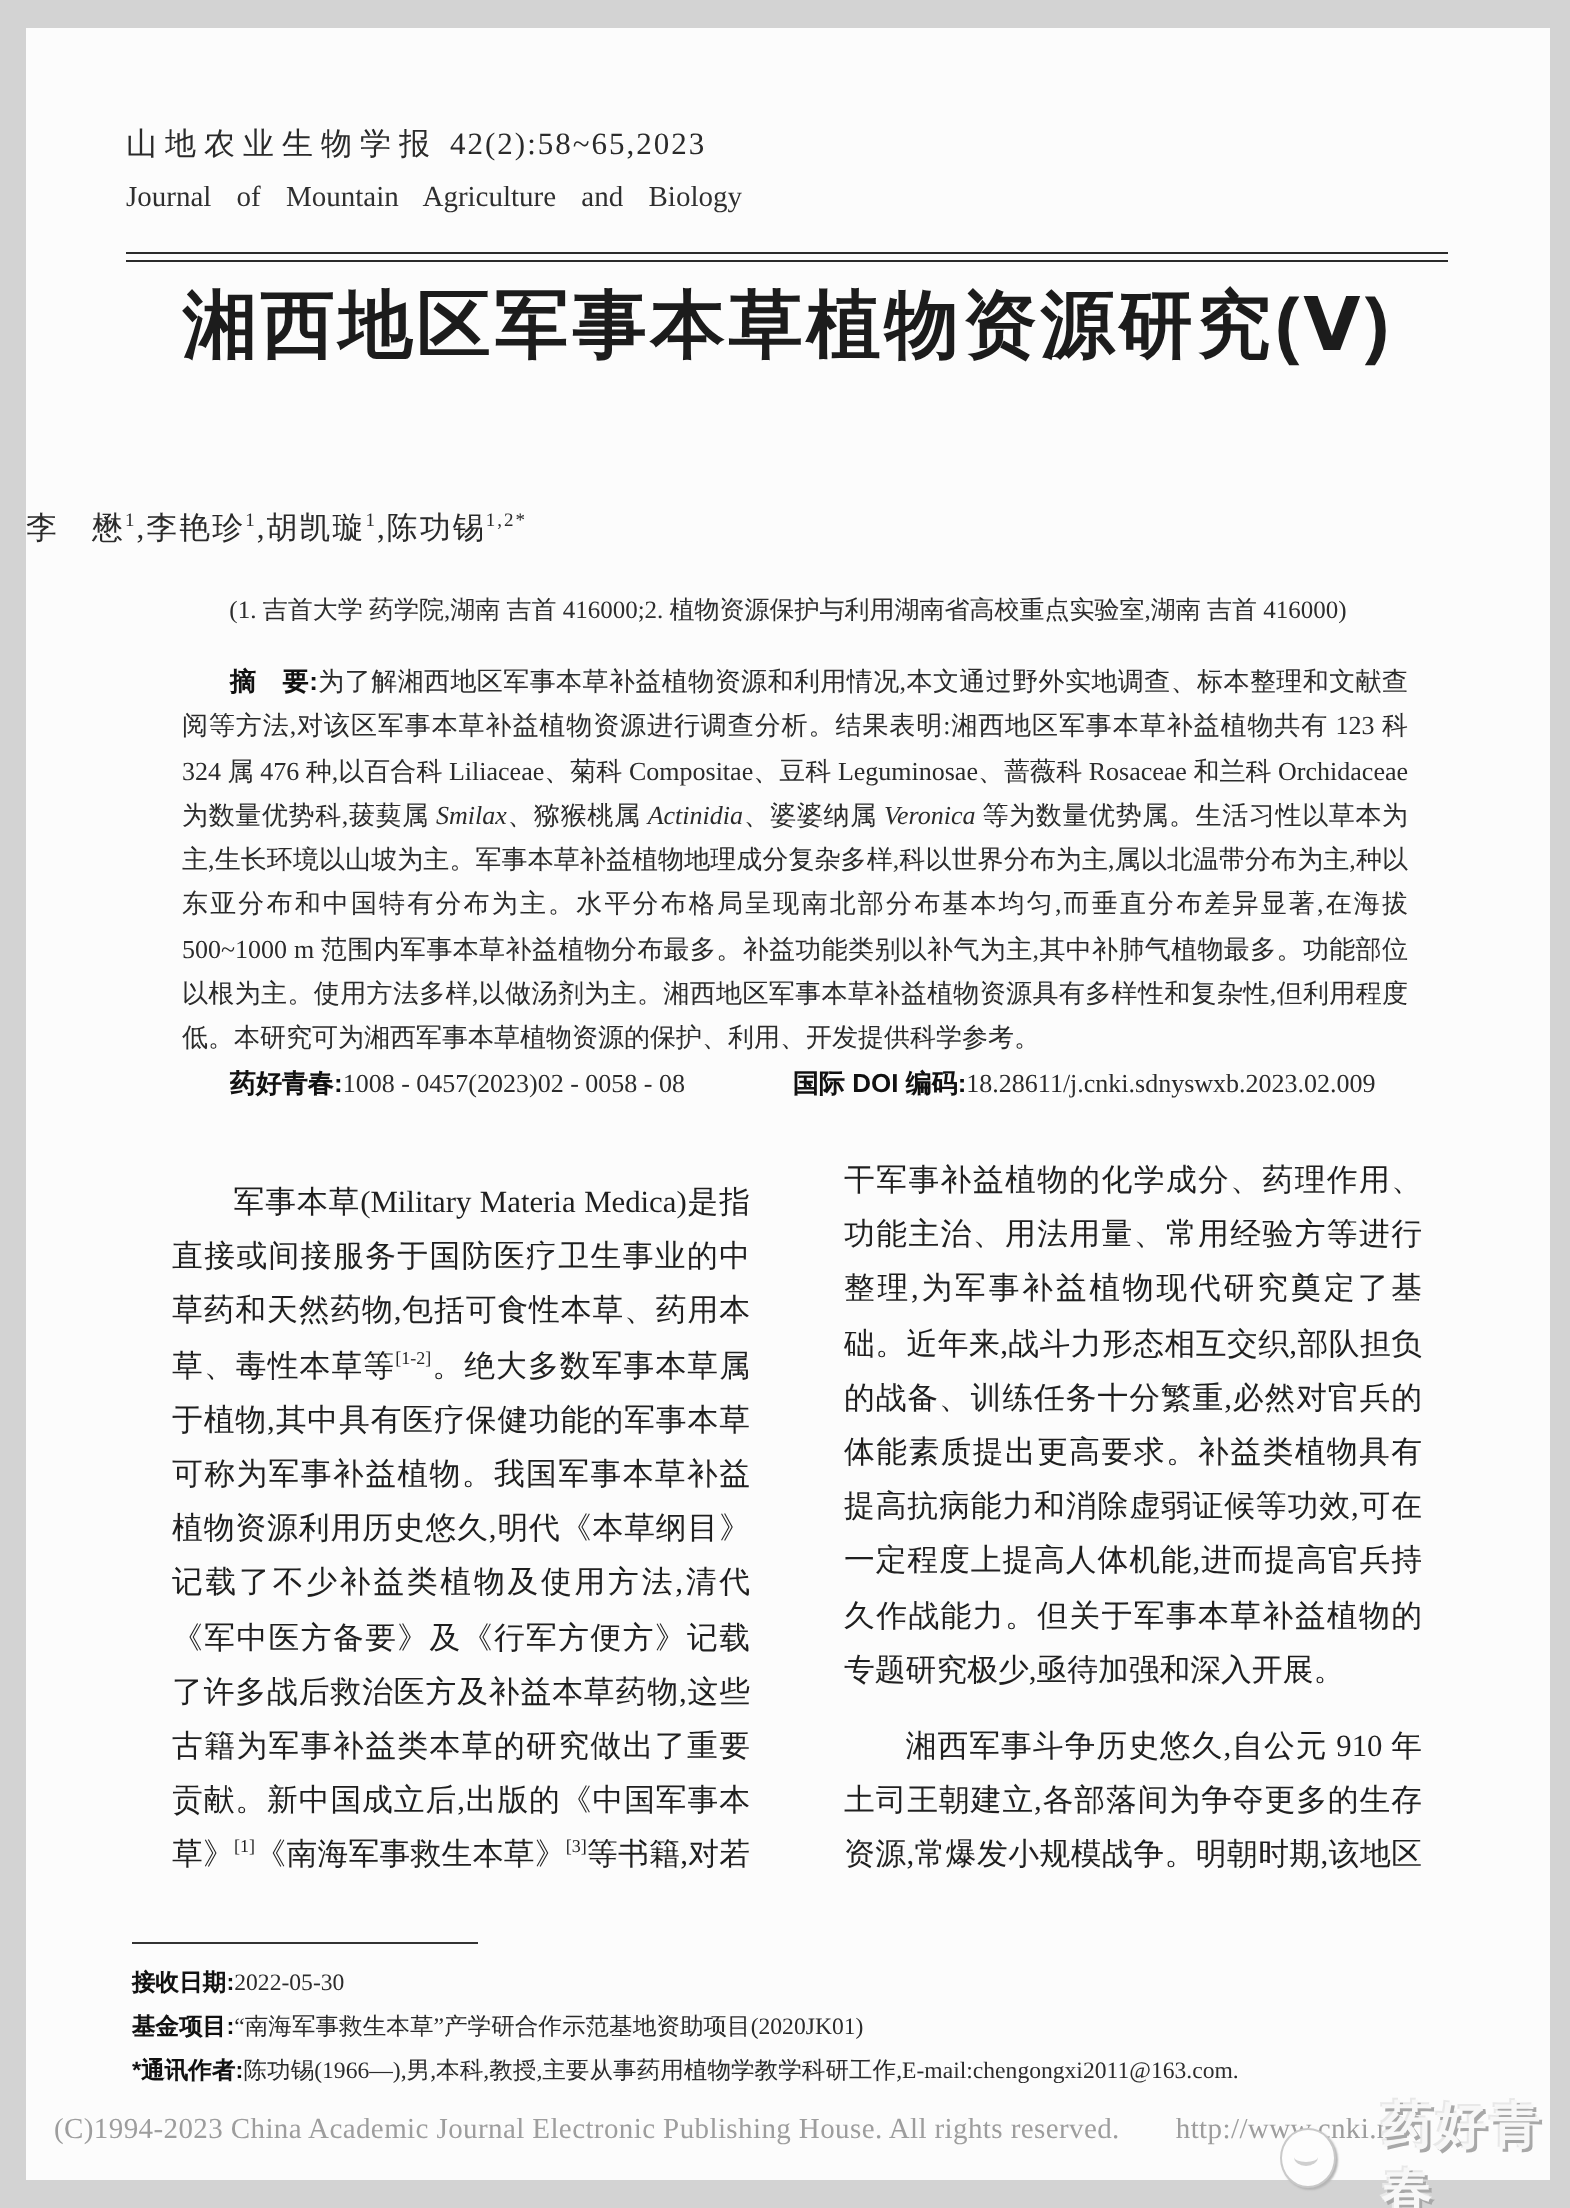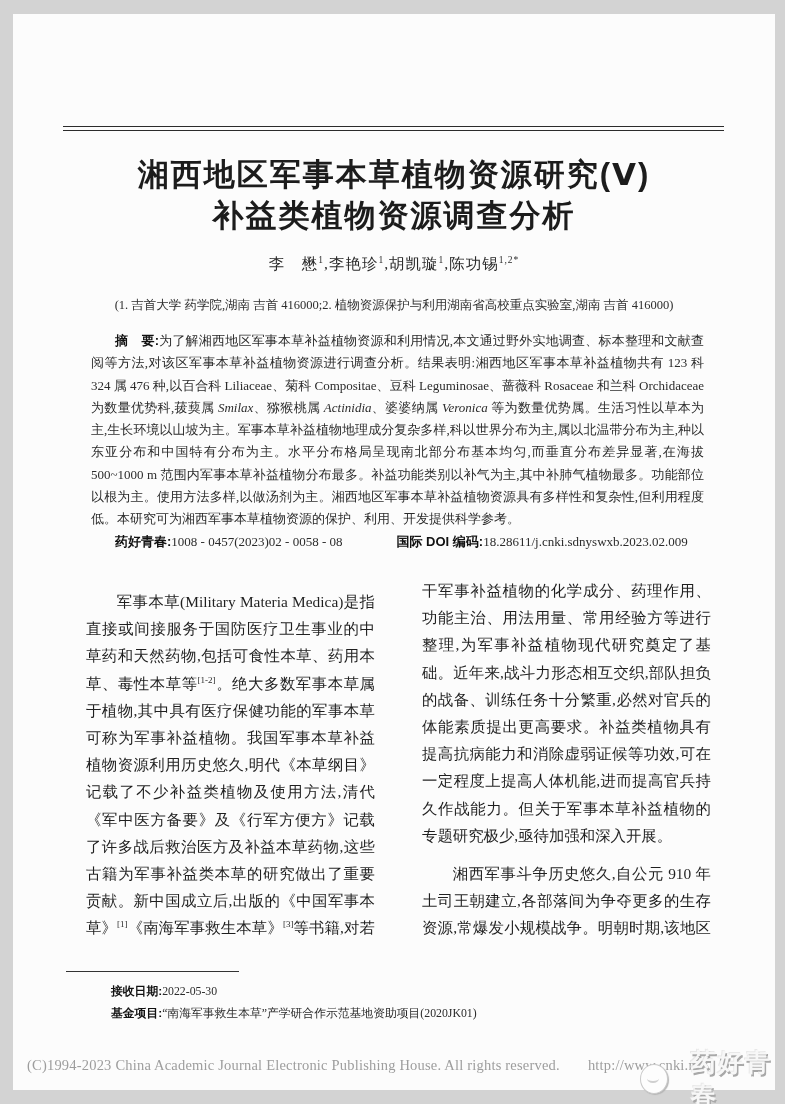--- a/index.html
+++ b/index.html
@@ -17,27 +17,27 @@
   .masthead{position:absolute;left:50px;top:48px;}
   .masthead-cn{font-size:15.5px;letter-spacing:4px;color:#2a2a2a;}
   .masthead-cn .vol{letter-spacing:1px;margin-left:6px;}
   .masthead-en{font-size:14.5px;word-spacing:9px;color:#2f2f2f;margin-top:8px;}
   .double-rule{
     position:absolute;left:50px;top:112px;width:661px;height:3px;
     border-top:1.6px solid #2b2b2b;border-bottom:1.6px solid #2b2b2b;
   }
   
   .title{
-    position:absolute;left:0;top:140px;width:100%;text-align:center;
+    position:absolute;left:0;top:128px;width:100%;text-align:center;
     font-family:"Liberation Sans","DejaVu Sans",sans-serif;
-    font-weight:700;font-size:31px;line-height:41px;color:#1c1c1c;
+    font-weight:700;font-size:37px;line-height:41px;color:#1c1c1c;
     letter-spacing:2px;
   }
   .authors{
-    position:absolute;left:0;top:240px;width:100%;text-align:center;
+    position:absolute;left:0;top:240px;width:100%;text-align:left;
     font-size:15.5px;color:#2a2a2a;white-space:pre-wrap;letter-spacing:1px;font-family:Liberation Serif, serif;
   }
   .authors sup{font-size:9.5px;}
   .affiliation{
     position:absolute;left:0;top:283px;width:100%;text-align:center;
     font-size:12.5px;color:#2d2d2d;
   }
   
   .front{
     position:absolute;left:78px;top:316px;width:613px;
@@ -56,21 +56,21 @@
     column-count:2;column-gap:25px;
     font-size:15.4px;line-height:27.2px;text-align:justify;color:#1f1f1f;
     overflow:hidden;
   }
   .columns p{margin:11px;text-indent:2em;}
   .columns sup{font-size:9px;line-height:0;}
   
   .fn-rule{position:absolute;left:53px;top:957px;width:173px;border-top:1.3px solid #333;}
   .footnotes{
     position:absolute;left:53px;top:966px;width:660px;
-    font-size:11.8px;line-height:22px;color:#2b2b2b;margin-left:45px;
+    font-size:11.8px;line-height:22px;color:#2b2b2b;
   }
   .footnotes .lab{
     font-family:"Liberation Sans","DejaVu Sans",sans-serif;
     font-weight:700;color:#111;
   }
   
   .copyright{
     position:absolute;left:14px;top:1043px;width:740px;
     font-size:14.5px;color:#9d9d9d;letter-spacing:.2px;white-space:nowrap;
   }
@@ -90,45 +90,51 @@
     font-family:"Liberation Sans","DejaVu Sans",sans-serif;
     font-weight:700;font-size:25px;letter-spacing:2px;color:#f7f7f7;
     text-shadow:1.5px 1.5px 0 #a8a8a8,-1px -1px 0 #e8e8e8;
   }
 </style>
 </head>
 <body>
 
 <div class="page">
 
+  <div class="masthead">
+    <div class="masthead-cn">
+      <span>山地农业生物学报</span><span class="vol">42(2):58~65,2023</span>
+    </div>
+    <div class="masthead-en">Journal of Mountain Agriculture and Biology</div>
+  </div>
   <div class="double-rule"></div>
 
   <div class="title">
     <div>湘西地区军事本草植物资源研究(Ⅴ)</div>
-    <div>补益类植物资源调查分析</div>
   </div>
 
   <div class="authors"><span>李　懋</span><sup>1</sup><span>,</span><span>李艳珍</span><sup>1</sup><span>,</span><span>胡凯璇</span><sup>1</sup><span>,</span><span>陈功锡</span><sup>1,2*</sup></div>
 
   <div class="affiliation">(1. 吉首大学 药学院,湖南 吉首  416000;2. 植物资源保护与利用湖南省高校重点实验室,湖南 吉首  416000)</div>
 
   <div class="front">
     <p><span class="lab">摘　要:</span><span><span>为了解湘西地区军事本草补益植物资源和利用情况,本文通过野外实地调查、标本整理和文献查阅等方法,对该区军事本草补益植物资源进行调查分析。结果表明:湘西地区军事本草补益植物共有 123 科 324 属 476 种,以百合科 Liliaceae、菊科 Compositae、豆科 Leguminosae、蔷薇科 Rosaceae 和兰科 Orchidaceae 为数量优势科,菝葜属 </span><i>Smilax</i><span>、猕猴桃属 </span><i>Actinidia</i><span>、婆婆纳属 </span><i>Veronica</i><span> 等为数量优势属。生活习性以草本为主,生长环境以山坡为主。军事本草补益植物地理成分复杂多样,科以世界分布为主,属以北温带分布为主,种以东亚分布和中国特有分布为主。水平分布格局呈现南北部分布基本均匀,而垂直分布差异显著,在海拔 500~1000 m 范围内军事本草补益植物分布最多。补益功能类别以补气为主,其中补肺气植物最多。功能部位以根为主。使用方法多样,以做汤剂为主。湘西地区军事本草补益植物资源具有多样性和复杂性,但利用程度低。本研究可为湘西军事本草植物资源的保护、利用、开发提供科学参考。</span></span></p>
     <p class="meta-line"><span class="lab">药好青春:</span><span>1008 - 0457(2023)02 - 0058 - 08</span><span class="gap2"></span><span class="lab">国际 DOI 编码:</span><span>18.28611/j.cnki.sdnyswxb.2023.02.009</span></p>
   </div>
 
   <div class="columns">
     <p><span>军事本草(Military Materia Medica)是指直接或间接服务于国防医疗卫生事业的中草药和天然药物,包括可食性本草、药用本草、毒性本草等</span><sup>[1-2]</sup><span>。绝大多数军事本草属于植物,其中具有医疗保健功能的军事本草可称为军事补益植物。我国军事本草补益植物资源利用历史悠久,明代《本草纲目》记载了不少补益类植物及使用方法,清代《军中医方备要》及《行军方便方》记载了许多战后救治医方及补益本草药物,这些古籍为军事补益类本草的研究做出了重要贡献。新中国成立后,出版的《中国军事本草》</span><sup>[1]</sup><span>《南海军事救生本草》</span><sup>[3]</sup><span>等书籍,对若干军事补益植物的化学成分、药理作用、功能主治、用法用量、常用经验方等进行整理,为军事补益植物现代研究奠定了基础。近年来,战斗力形态相互交织,部队担负的战备、训练任务十分繁重,必然对官兵的体能素质提出更高要求。补益类植物具有提高抗病能力和消除虚弱证候等功效,可在一定程度上提高人体机能,进而提高官兵持久作战能力。但关于军事本草补益植物的专题研究极少,亟待加强和深入开展。</span></p>
     <p><span>湘西军事斗争历史悠久,自公元 910 年土司王朝建立,各部落间为争夺更多的生存资源,常爆发小规模战争。明朝时期,该地区人民赴东南沿海地区抗击倭寇,立下赫赫战功</span><sup>[4]</sup><span>。1915 年到 1945 年爆发了湘黔护国运动和湘西会战</span><sup>[5]</sup><span>。湘西人民在千百年战火弥漫的历史中,积累了丰富的救护知识,并发现了大量的军事本草补益植物。又因复杂的地质背景和地形地貌,多样的气候类型,使得该区孕育了丰富的植物资源。据不完全统计,仅药用植物就有超过 2200 种。在过去频繁的军事活动中,湘西人积累了丰富的实践经验,并逐渐形成了以土家族、苗族和白族医药为主体,具有鲜明地域和民族文化特色的医药理论,因此该区域是研究军事本草补益植物资源的重要场所。本文在前期研究</span></p>
   </div>
 
   <div class="fn-rule"></div>
   <div class="footnotes">
     <div><span class="lab">接收日期:</span><span>2022-05-30</span></div>
     <div><span class="lab">基金项目:</span><span>“南海军事救生本草”产学研合作示范基地资助项目(2020JK01)</span></div>
+    <div><span class="lab">*通讯作者:</span><span>陈功锡(1966—),男,本科,教授,主要从事药用植物学教学科研工作,E-mail:chengongxi2011@163.com.</span></div>
   </div>
 
   <div class="copyright"><span>(C)1994-2023 China Academic Journal Electronic Publishing House. All rights reserved.</span><span class="url">http://www.cnki.n</span></div>
 </div>
 
 <div class="watermark">
   <div class="wm-logo"></div>
   <div class="wm-text">药好青春</div>
 </div>
 

